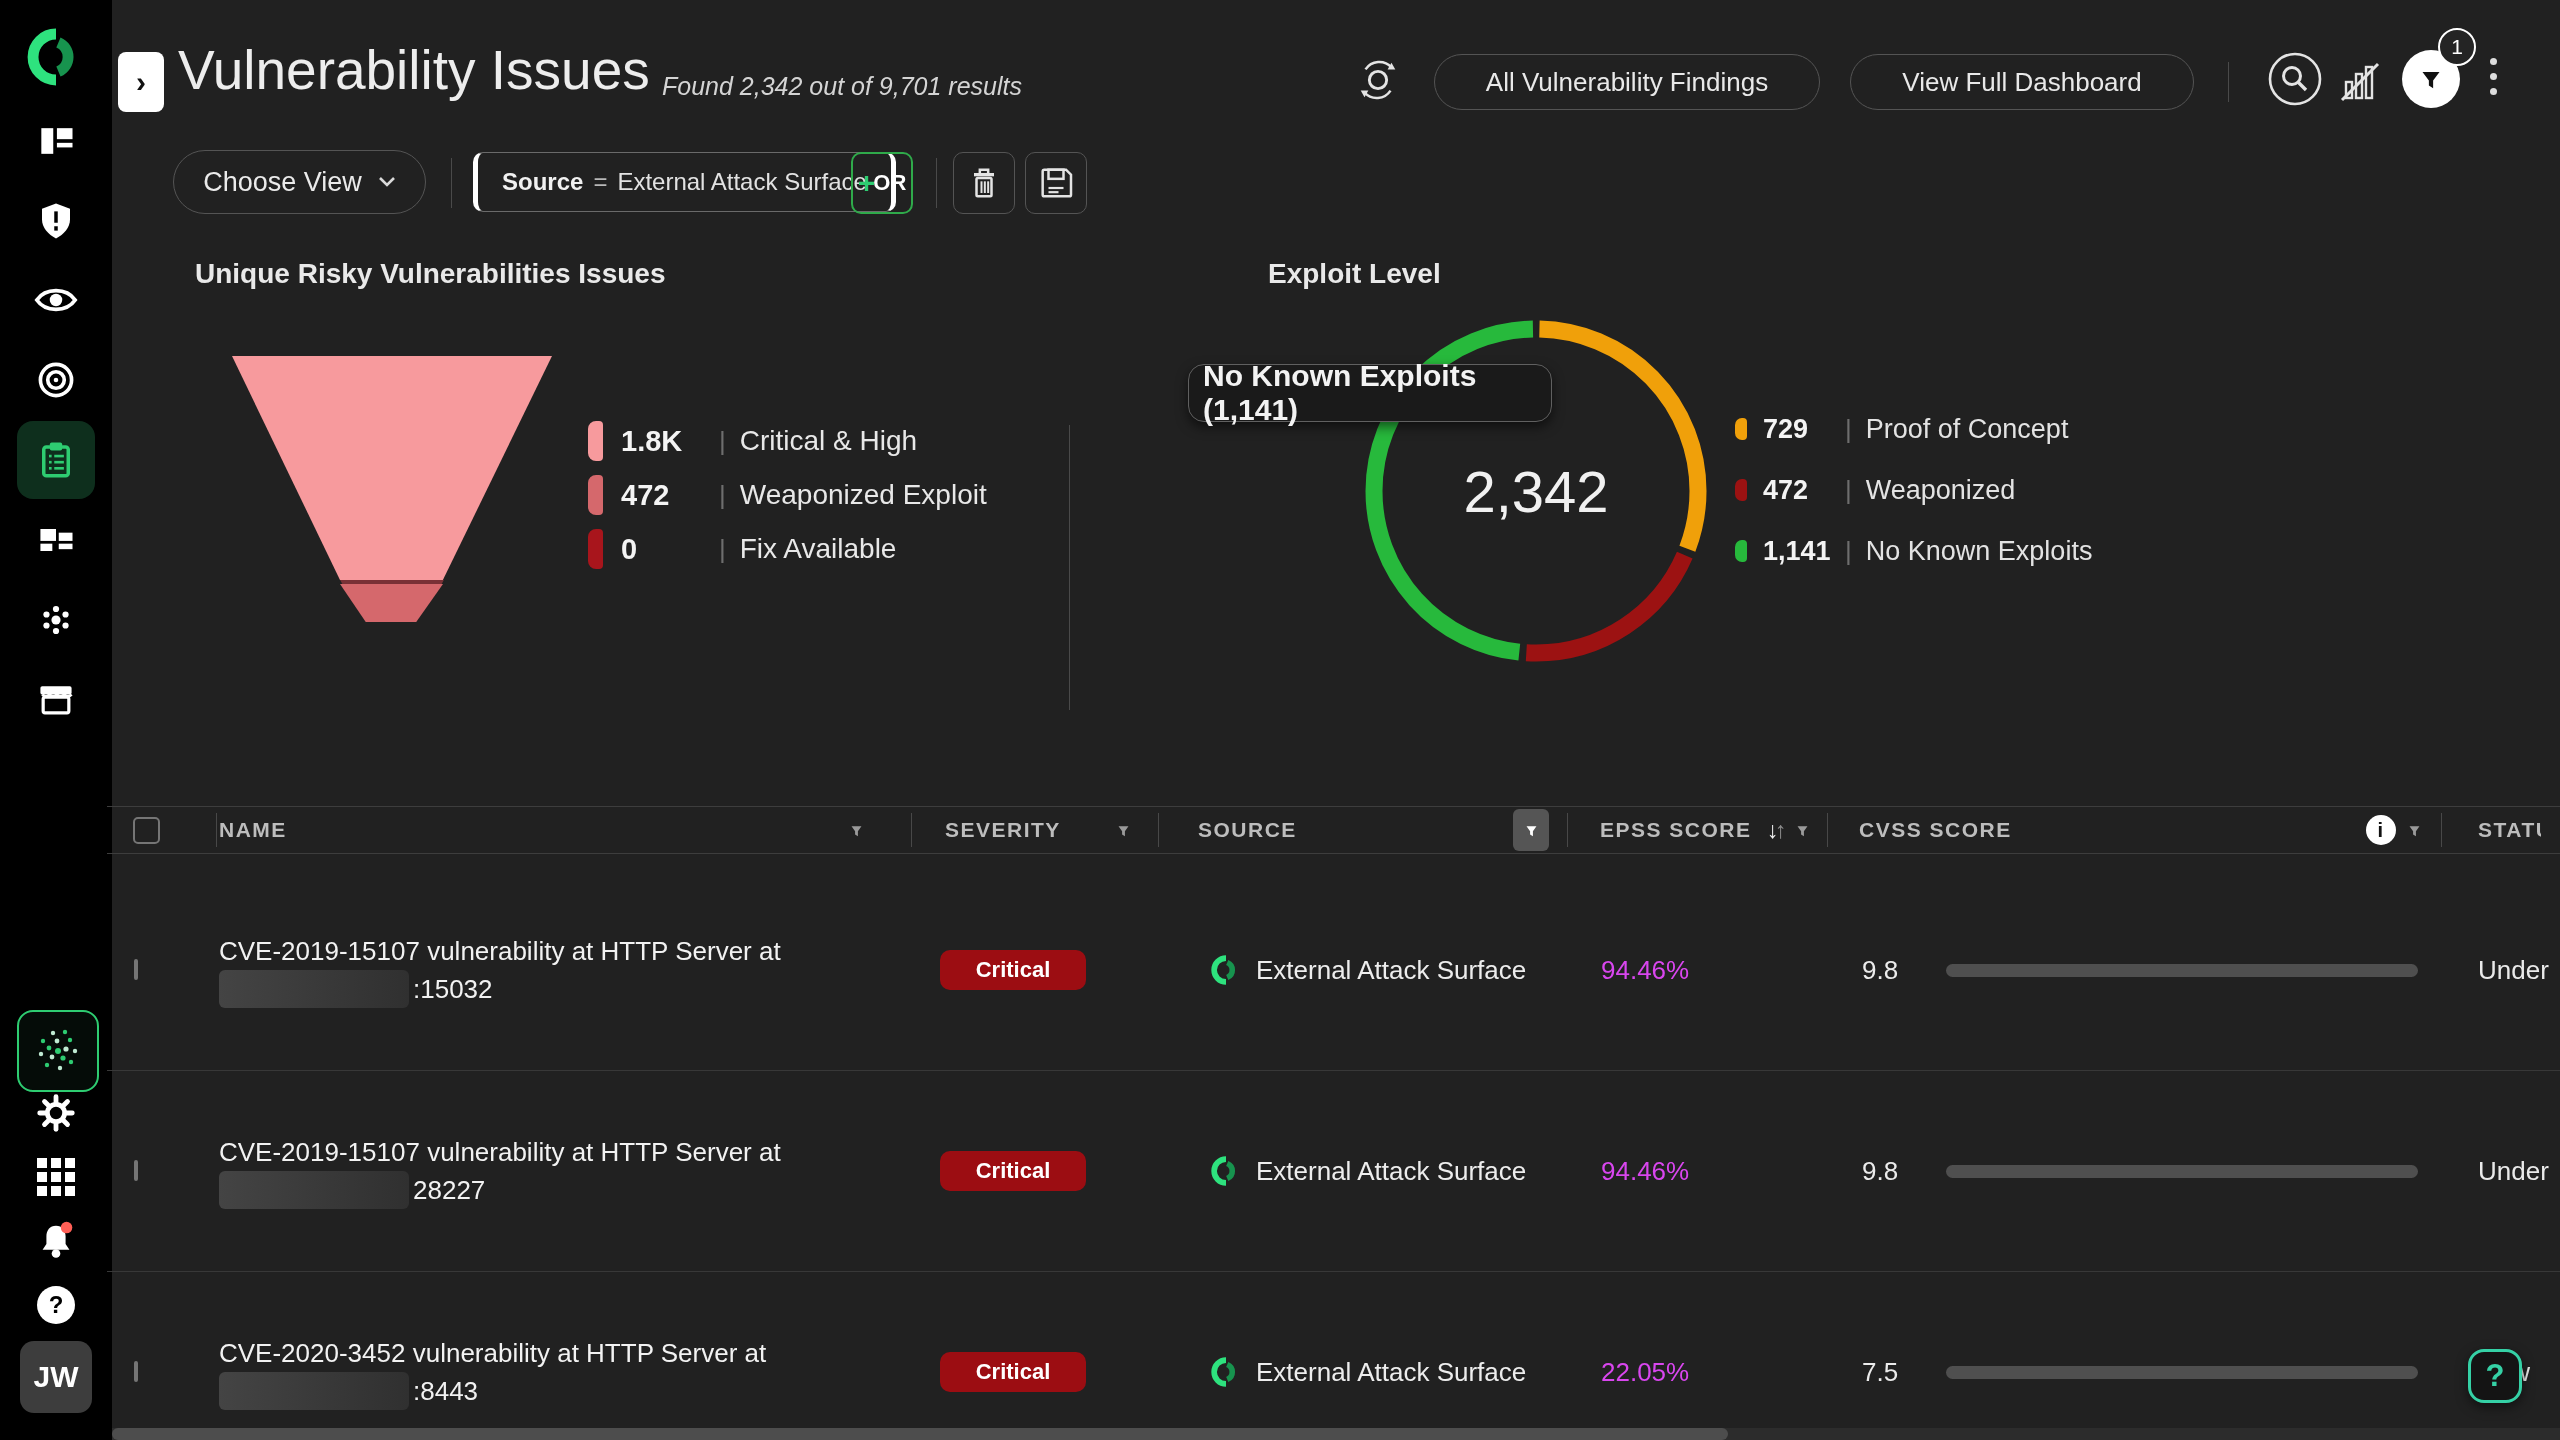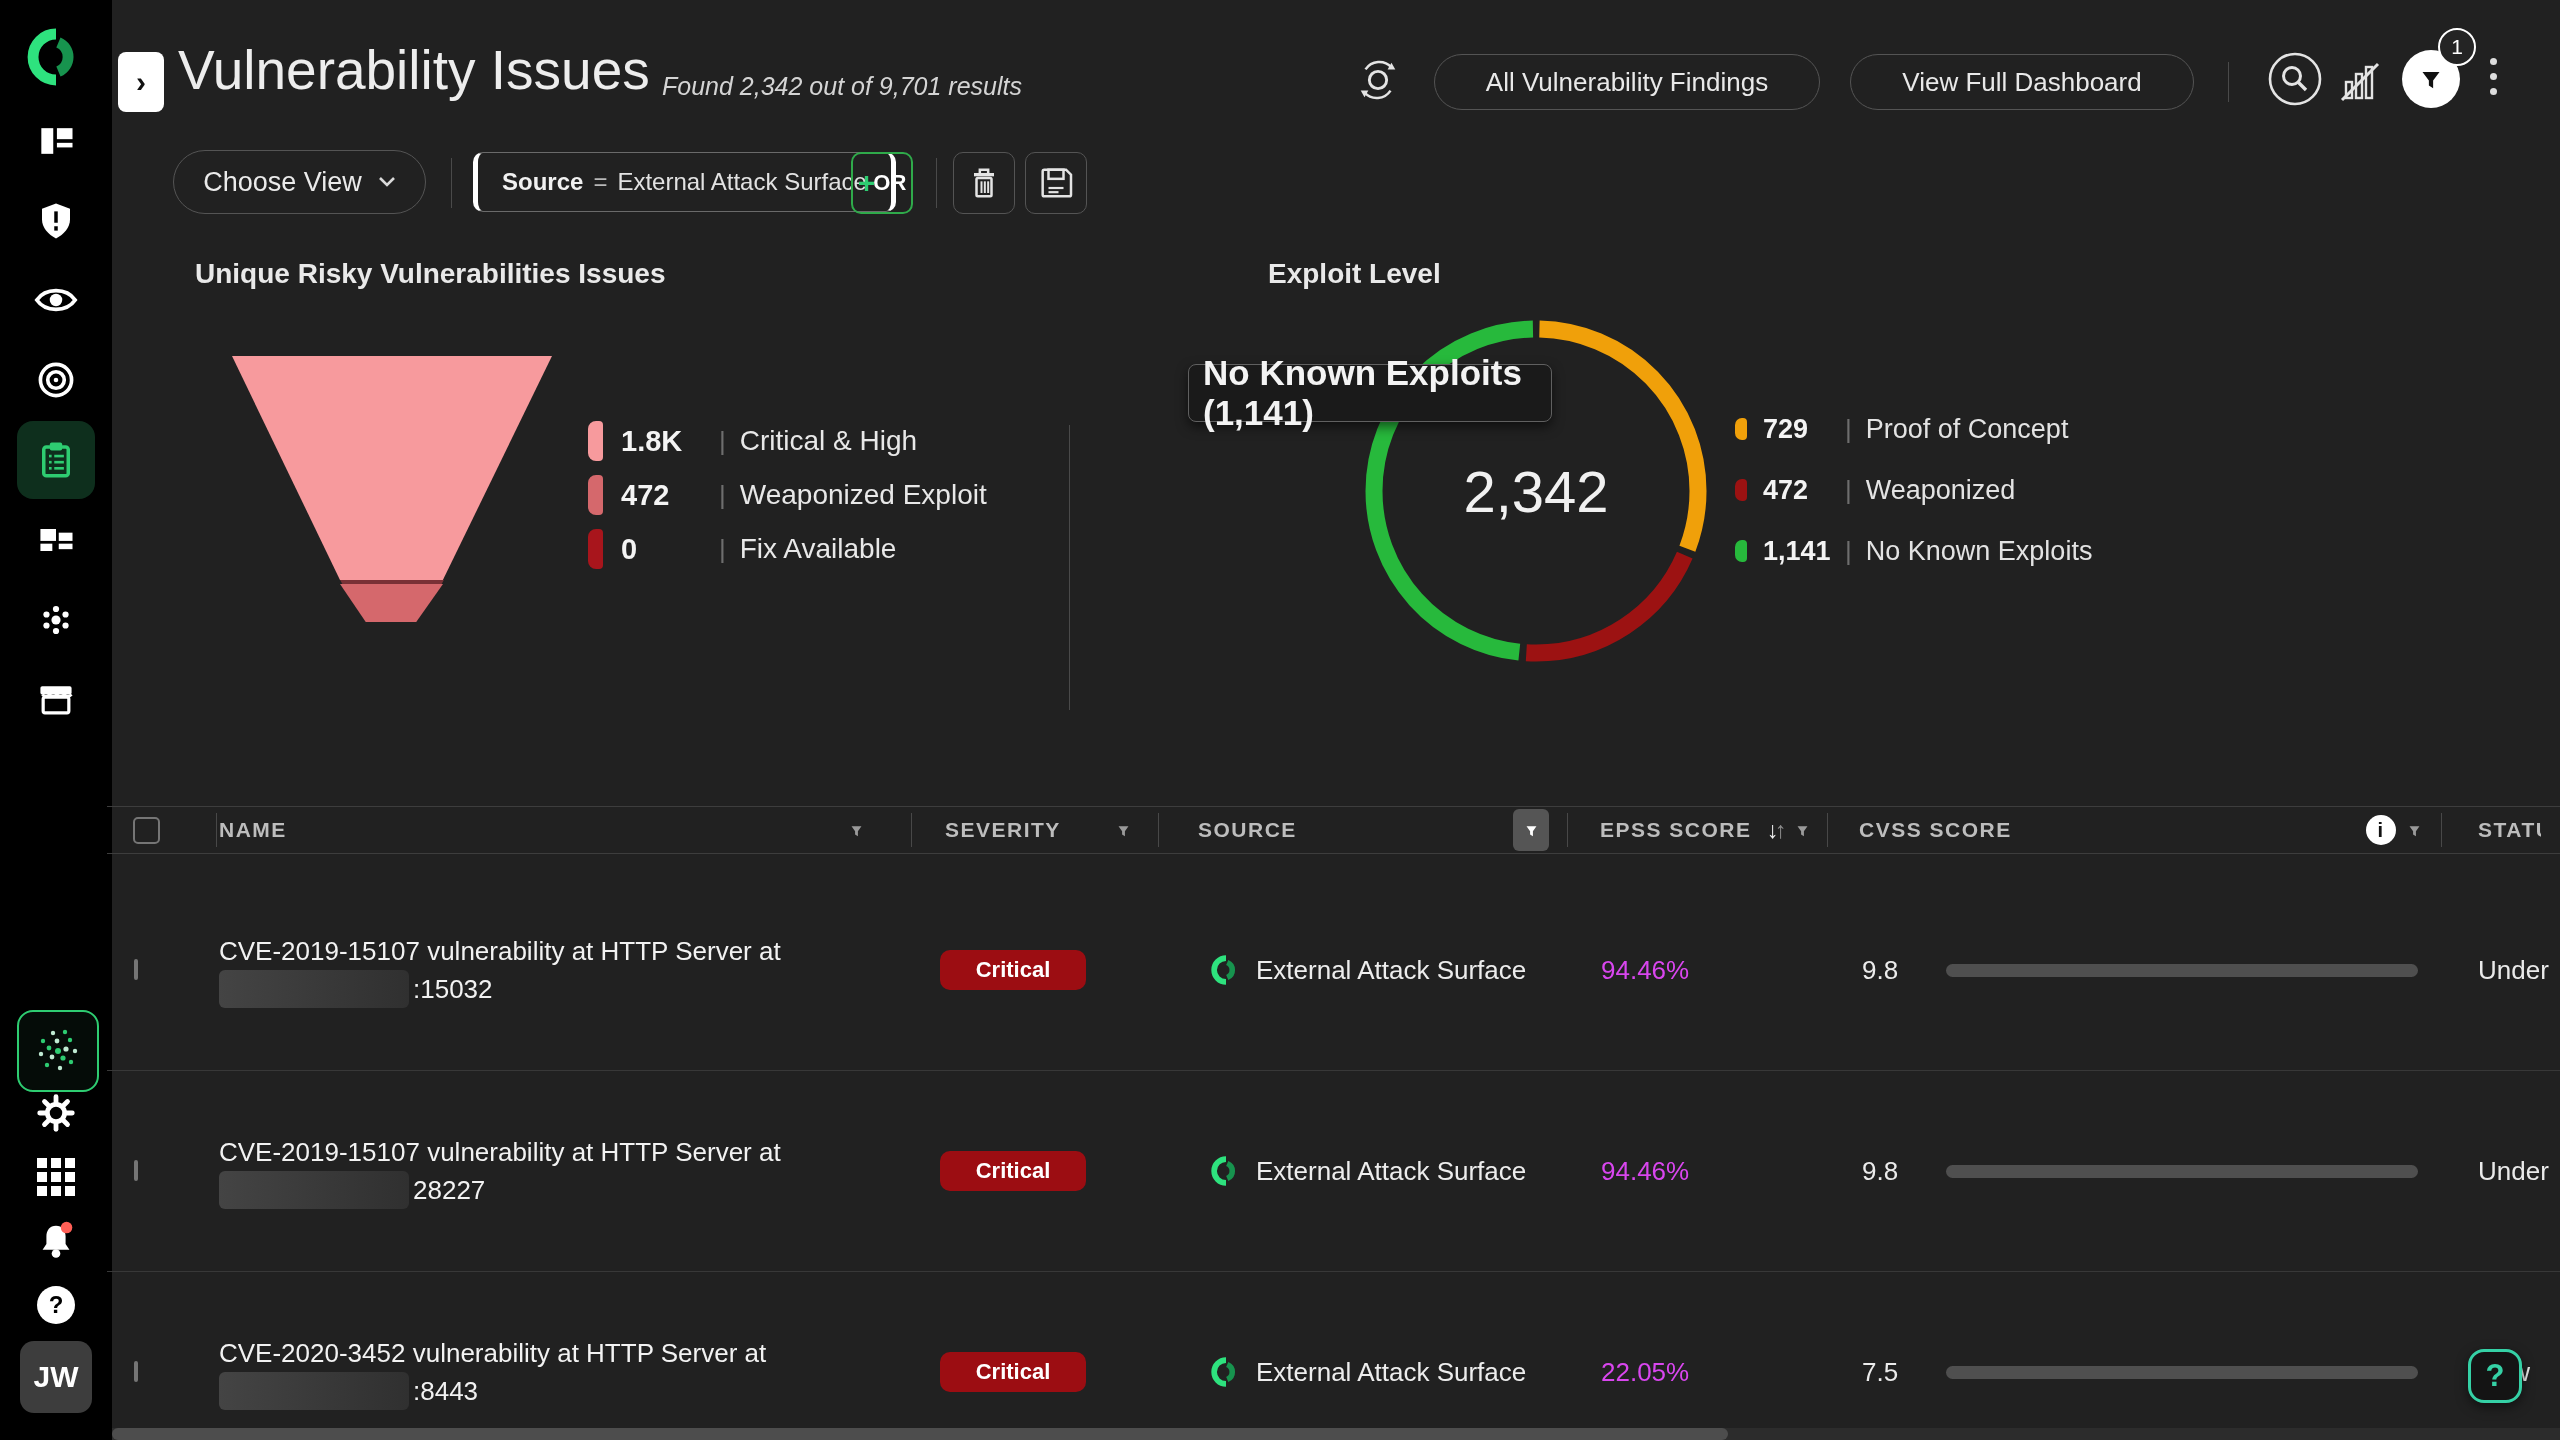--- a/index.html
+++ b/index.html
@@ -57,21 +57,21 @@
   .f-leg .v{font-size:29px;font-weight:700;color:#f4f4f4;min-width:84px;}
   .f-leg .sep,.d-leg .sep{color:#6e6e6e;margin:0 14px;font-size:26px;}
   .f-leg .lb{font-size:28px;color:#e8e8e8;}
   .f-leg .leg{margin-bottom:12px;height:42px;}
   .d-leg .leg{margin-bottom:27px;height:34px;}
   .d-leg .mk{width:12px;height:22px;border-radius:7px 4px 4px 7px;margin-right:16px;}
   .d-leg .v{font-size:27px;font-weight:700;color:#f4f4f4;min-width:68px;}
   .d-leg .lb{font-size:27px;color:#e3e3e3;}
   .donut-total{position:absolute;left:1406px;top:458px;width:260px;text-align:center;font-size:58px;color:#f1f1f1;}
   .tooltip{position:absolute;left:1188px;top:364px;width:364px;height:58px;background:#1a1a1a;border:1px solid #606060;
-    border-radius:8px;box-shadow:0 5px 12px rgba(0,0,0,.55);color:#f3f3f3;font-size:35px;font-weight:700;
+    border-radius:16px;box-shadow:0 5px 12px rgba(0,0,0,.55);color:#f3f3f3;font-size:30px;font-weight:700;
     display:flex;align-items:center;padding-left:14px;box-sizing:border-box;z-index:5;}
   
   .table{position:absolute;left:107px;top:762px;width:2464px;margin-top:44px;}
   .thead{display:grid;grid-template-columns:110px 695px 247px 409px 260px 614px 113px;height:46px;align-items:center;
     border-top:1px solid #3d3d3d;border-bottom:1px solid #3d3d3d;}
   .th{height:34px;display:flex;align-items:center;justify-content:space-between;border-right:1px solid #484848;
     color:#bdbdbd;font-size:21px;font-weight:700;letter-spacing:1.5px;padding:0 14px 0 0;box-sizing:border-box;}
   .th:last-child{border-right:none;}
   .th .lbl{white-space:nowrap;overflow:hidden;}
   .rows{margin-top:16px;}

